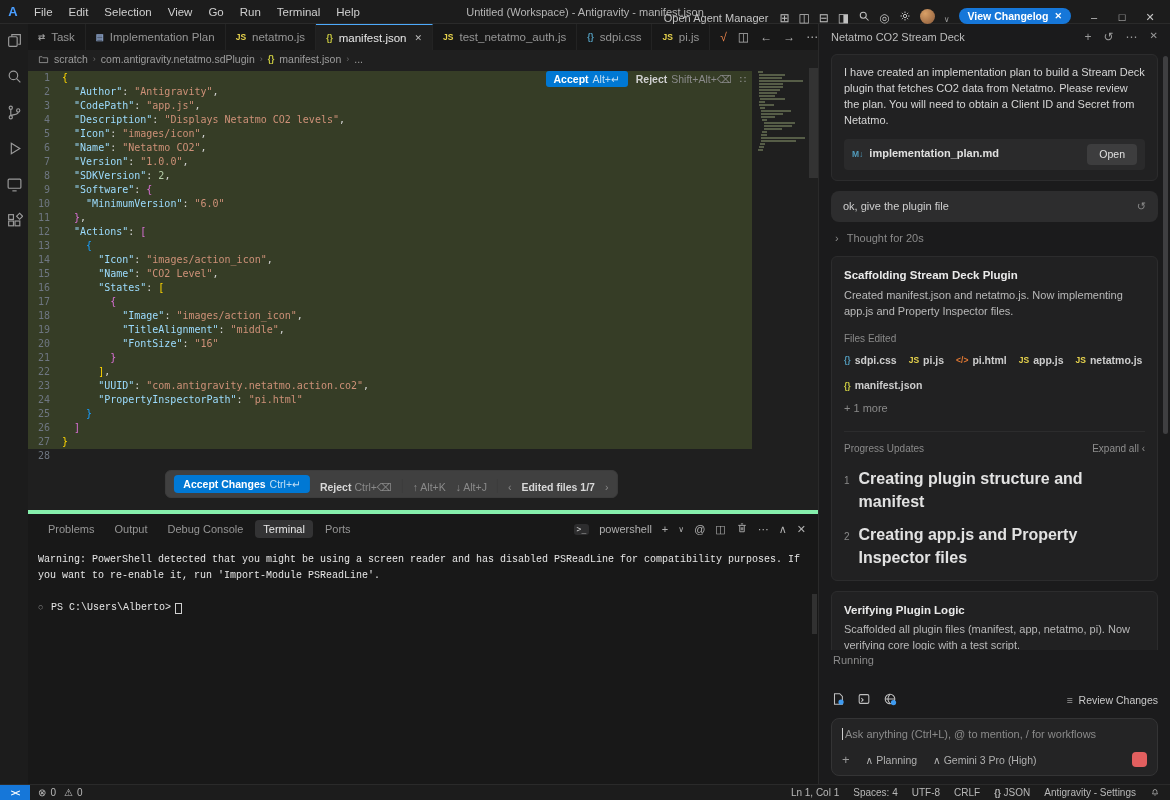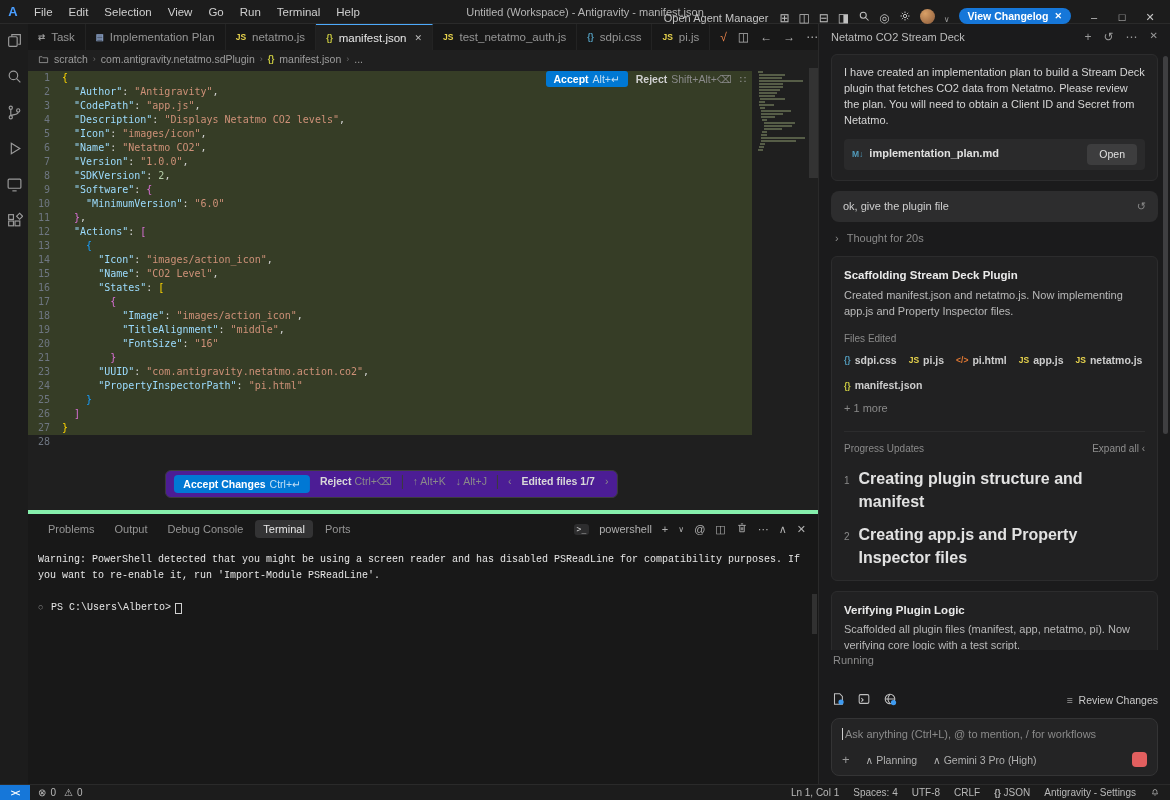--- a/index.html
+++ b/index.html
@@ -51,21 +51,21 @@
   .accept-widget{position:absolute;top:3px;right:72px;display:flex;align-items:center;gap:8px;font-size:10.5px;z-index:5}
   .aw-accept{background:#0078d4;color:#fff;border-radius:3px;padding:2px 8px;font-weight:bold}
   .aw-accept .key{color:rgba(255,255,255,.75);font-weight:normal;margin-left:4px}
   .aw-reject{color:#d0d0d0;font-weight:bold}
   .aw-reject .key{color:#8a8a8a;font-weight:normal;margin-left:4px}
   .aw-ic{color:#9a9a9a;font-size:10px}
   .minimap{position:absolute;right:14px;top:3px;width:46px}
   .minimap div{height:2px;margin-bottom:1px;background:#6a7356;opacity:.75}
   .editor-scroll{position:absolute;right:0;top:0;width:9px;height:110px;background:#5a5a5a;opacity:.35}
 
-  .diffbar{position:absolute;left:46%;bottom:12px;transform:translateX(-50%);background:#4c1d95;border:1px solid #3c3c3c;border-radius:6px;display:flex;align-items:flex-start;gap:10px;padding:4px 8px;font-size:10.5px;white-space:nowrap;z-index:6}
+  .diffbar{position:absolute;left:46%;bottom:12px;transform:translateX(-50%);background:#404040;border:1px solid #3c3c3c;border-radius:6px;display:flex;align-items:flex-end;gap:10px;padding:4px 8px;font-size:10.5px;white-space:nowrap;z-index:6}
   .db-accept{background:#0078d4;color:#fff;font-weight:bold;border-radius:4px;padding:3px 9px}
   .db-accept .key{color:rgba(255,255,255,.75);font-weight:normal;margin-left:4px}
   .db-reject{color:#d8d8d8;font-weight:bold}
   .db-reject .key{color:#8a8a8a;font-weight:normal;margin-left:3px}
   .db-dim{color:#8a8a8a}
   .db-sep{width:1px;height:14px;background:#3c3c3c}
   .db-files{color:#d8d8d8;font-weight:bold}
 
   
   .panel{height:274px;background:#181818;border-top:4px solid #86efac;display:flex;flex-direction:column}
@@ -279,20 +279,21 @@
           <div class="crow added"><span class="ln">12</span><span class="lc">  <span style="color:#9cdcfe">"Actions"</span>: <span style="color:#da70d6">[</span></span></div>
           <div class="crow added"><span class="ln">13</span><span class="lc">    <span style="color:#179fff">{</span></span></div>
           <div class="crow added"><span class="ln">14</span><span class="lc">      <span style="color:#9cdcfe">"Icon"</span>: <span style="color:#ce9178">"images/action_icon"</span>,</span></div>
           <div class="crow added"><span class="ln">15</span><span class="lc">      <span style="color:#9cdcfe">"Name"</span>: <span style="color:#ce9178">"CO2 Level"</span>,</span></div>
           <div class="crow added"><span class="ln">16</span><span class="lc">      <span style="color:#9cdcfe">"States"</span>: <span style="color:#ffd700">[</span></span></div>
           <div class="crow added"><span class="ln">17</span><span class="lc">        <span style="color:#da70d6">{</span></span></div>
           <div class="crow added"><span class="ln">18</span><span class="lc">          <span style="color:#9cdcfe">"Image"</span>: <span style="color:#ce9178">"images/action_icon"</span>,</span></div>
           <div class="crow added"><span class="ln">19</span><span class="lc">          <span style="color:#9cdcfe">"TitleAlignment"</span>: <span style="color:#ce9178">"middle"</span>,</span></div>
           <div class="crow added"><span class="ln">20</span><span class="lc">          <span style="color:#9cdcfe">"FontSize"</span>: <span style="color:#ce9178">"16"</span></span></div>
           <div class="crow added"><span class="ln">21</span><span class="lc">        <span style="color:#da70d6">}</span></span></div>
+          <div class="crow added"><span class="ln">22</span><span class="lc">      <span style="color:#ffd700">]</span>,</span></div>
           <div class="crow added"><span class="ln">23</span><span class="lc">      <span style="color:#9cdcfe">"UUID"</span>: <span style="color:#ce9178">"com.antigravity.netatmo.action.co2"</span>,</span></div>
           <div class="crow added"><span class="ln">24</span><span class="lc">      <span style="color:#9cdcfe">"PropertyInspectorPath"</span>: <span style="color:#ce9178">"pi.html"</span></span></div>
           <div class="crow added"><span class="ln">25</span><span class="lc">    <span style="color:#179fff">}</span></span></div>
           <div class="crow added"><span class="ln">26</span><span class="lc">  <span style="color:#da70d6">]</span></span></div>
           <div class="crow added"><span class="ln">27</span><span class="lc"><span style="color:#ffd700">}</span></span></div>
           <div class="crow"><span class="ln">28</span><span class="lc"></span></div>
         </div>
       <div class="minimap" id="minimap">
           <div style="width: 4.9px; margin-left: 0px;"></div>
           <div style="width: 25.6px; margin-left: 1.1px;"></div>

